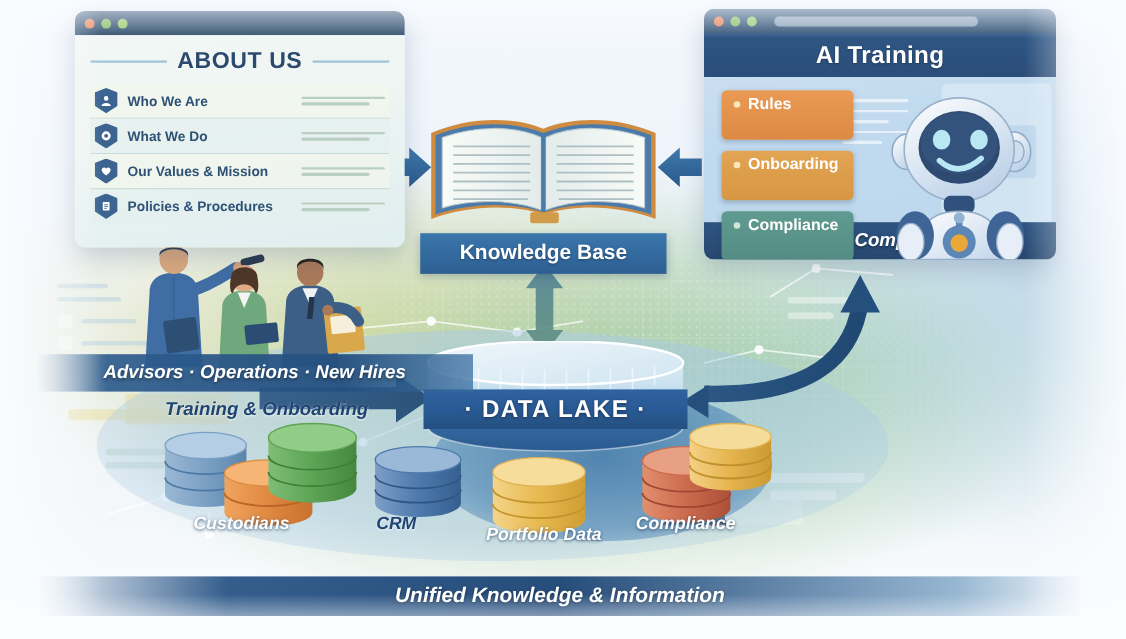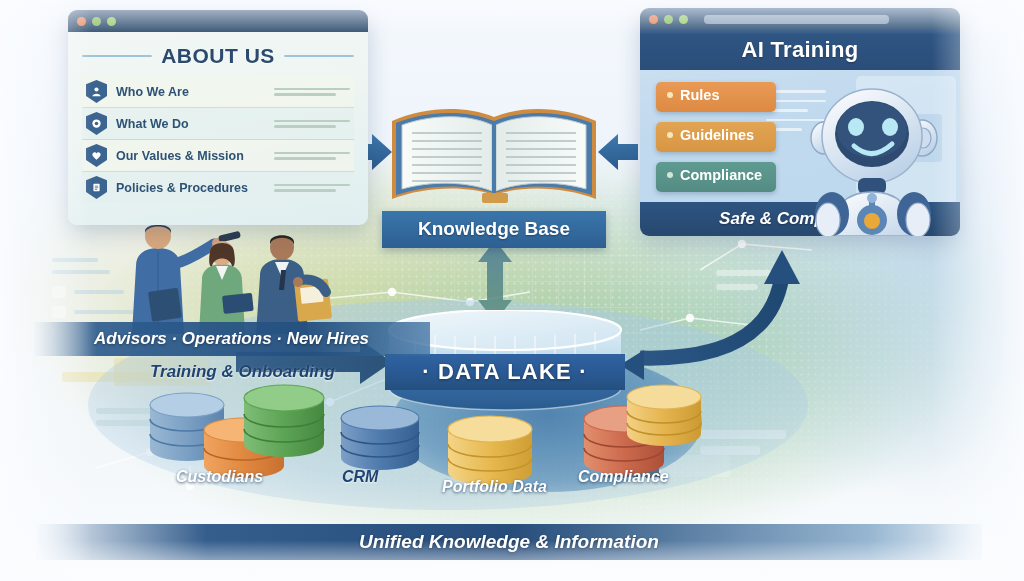--- a/index.html
+++ b/index.html
@@ -127,21 +127,21 @@
   .ai-footerbar {
     position:absolute; left:0; right:0; bottom:0; height:34px;
     background:linear-gradient(180deg,#2d5481,#27486f);
     display:flex; align-items:center; justify-content:center;
   }
   .ai-footer-text { color:#fff; font-size:17px; font-weight:bold; font-style:italic;
                     text-shadow:0 1px 2px rgba(0,0,0,.35); }
   .tags { position:absolute; left:16px; top:52px; display:flex; flex-direction:column; gap:10px; z-index:3; }
   .tag {
     display:flex; align-items:center; gap:7px;
-    padding:5px 14px 9px 11px; border-radius:5px;
+    padding:5px 14px 24px 11px; border-radius:5px;
     color:#fff; font-size:14.5px; font-weight:bold;
     box-shadow:0 2px 5px rgba(30,60,90,0.25);
     min-width:100px;
   }
   .tag .bullet { width:6px; height:6px; border-radius:50%; background:#fbe7b6; }
   .tag.t1 { background:linear-gradient(180deg,#e99a54,#dd8a43); }
   .tag.t2 { background:linear-gradient(180deg,#e2a553,#d79644); }
   .tag.t3 { background:linear-gradient(180deg,#5f9b90,#548c84); }
   .tag.t3 .bullet { background:#cfe6d9; }
   .tag-lines { position:absolute; left:126px; top:60px; width:60px; z-index:2; }
@@ -458,21 +458,21 @@
           <i style="width:60%"></i>
         </div>
 
       <div class="tags">
         <span class="tag t1">
           <span class="bullet"></span>
           <span>Rules</span>
         </span>
         <span class="tag t2">
           <span class="bullet"></span>
-          <span>Guidelines</span>
+          <span>Onboarding</span>
         </span>
         <span class="tag t3">
           <span class="bullet"></span>
           <span>Compliance</span>
         </span>
       </div>
 
       <div class="robot">
         <svg viewBox="0 0 140 156" width="140" height="156">
           <defs>

